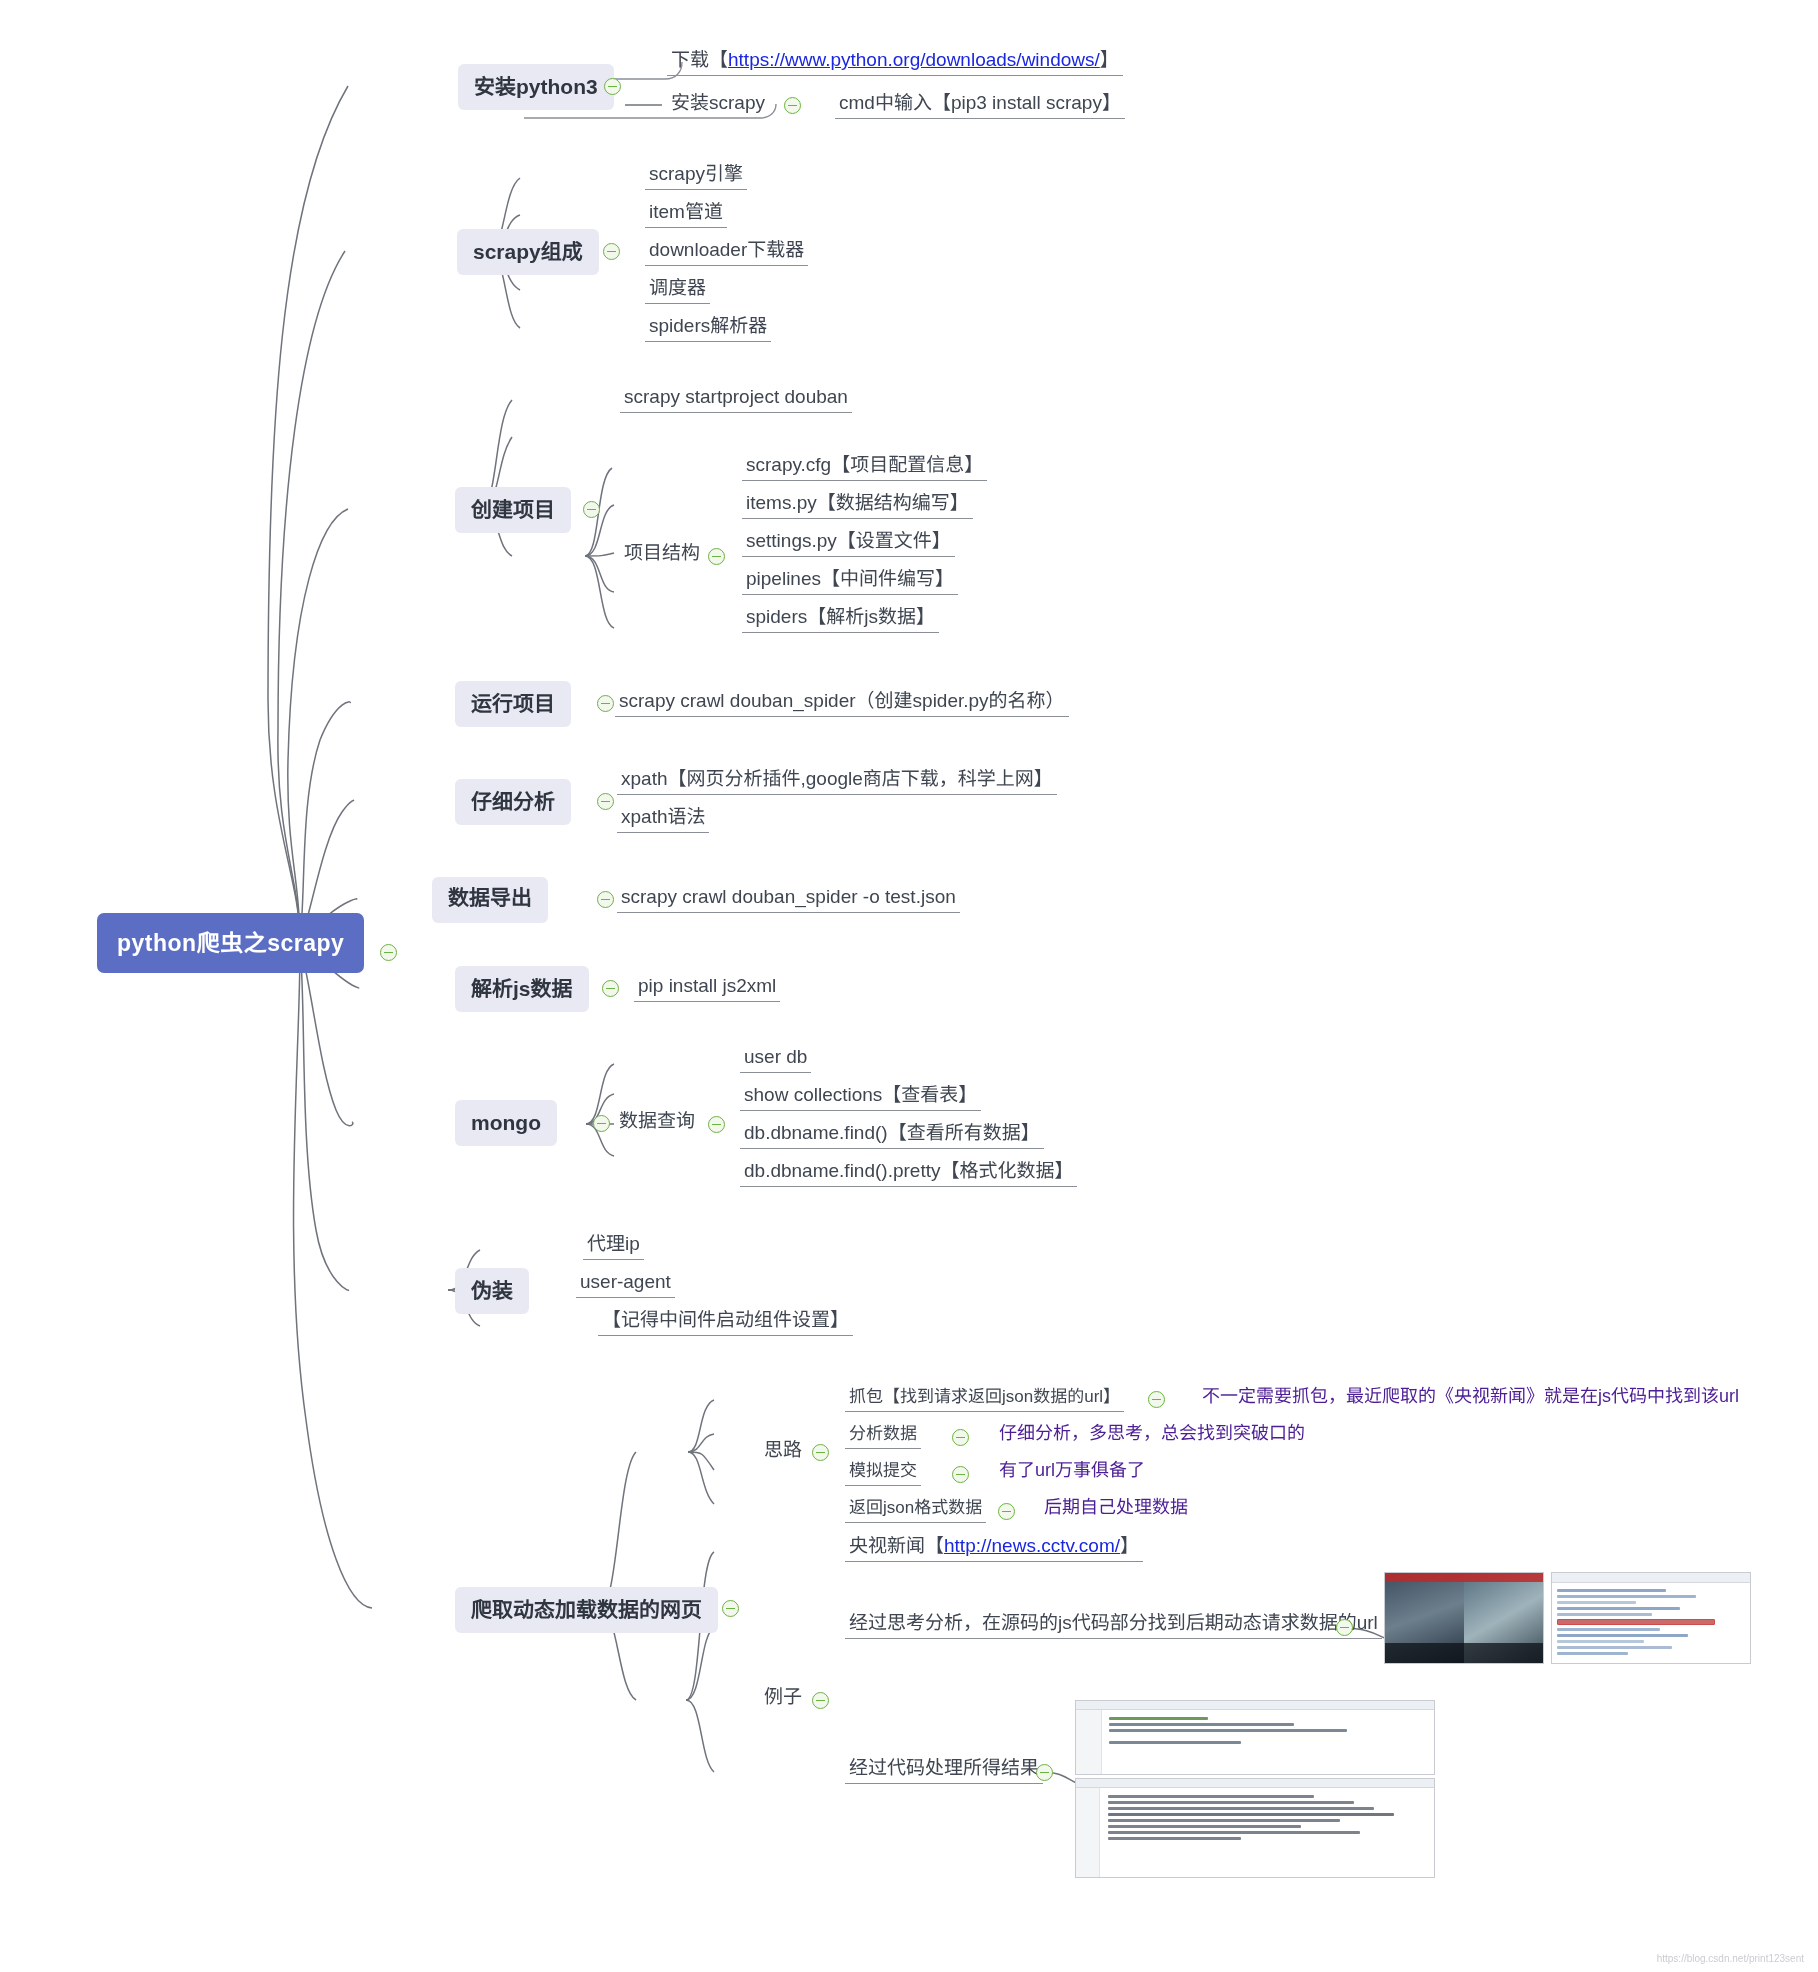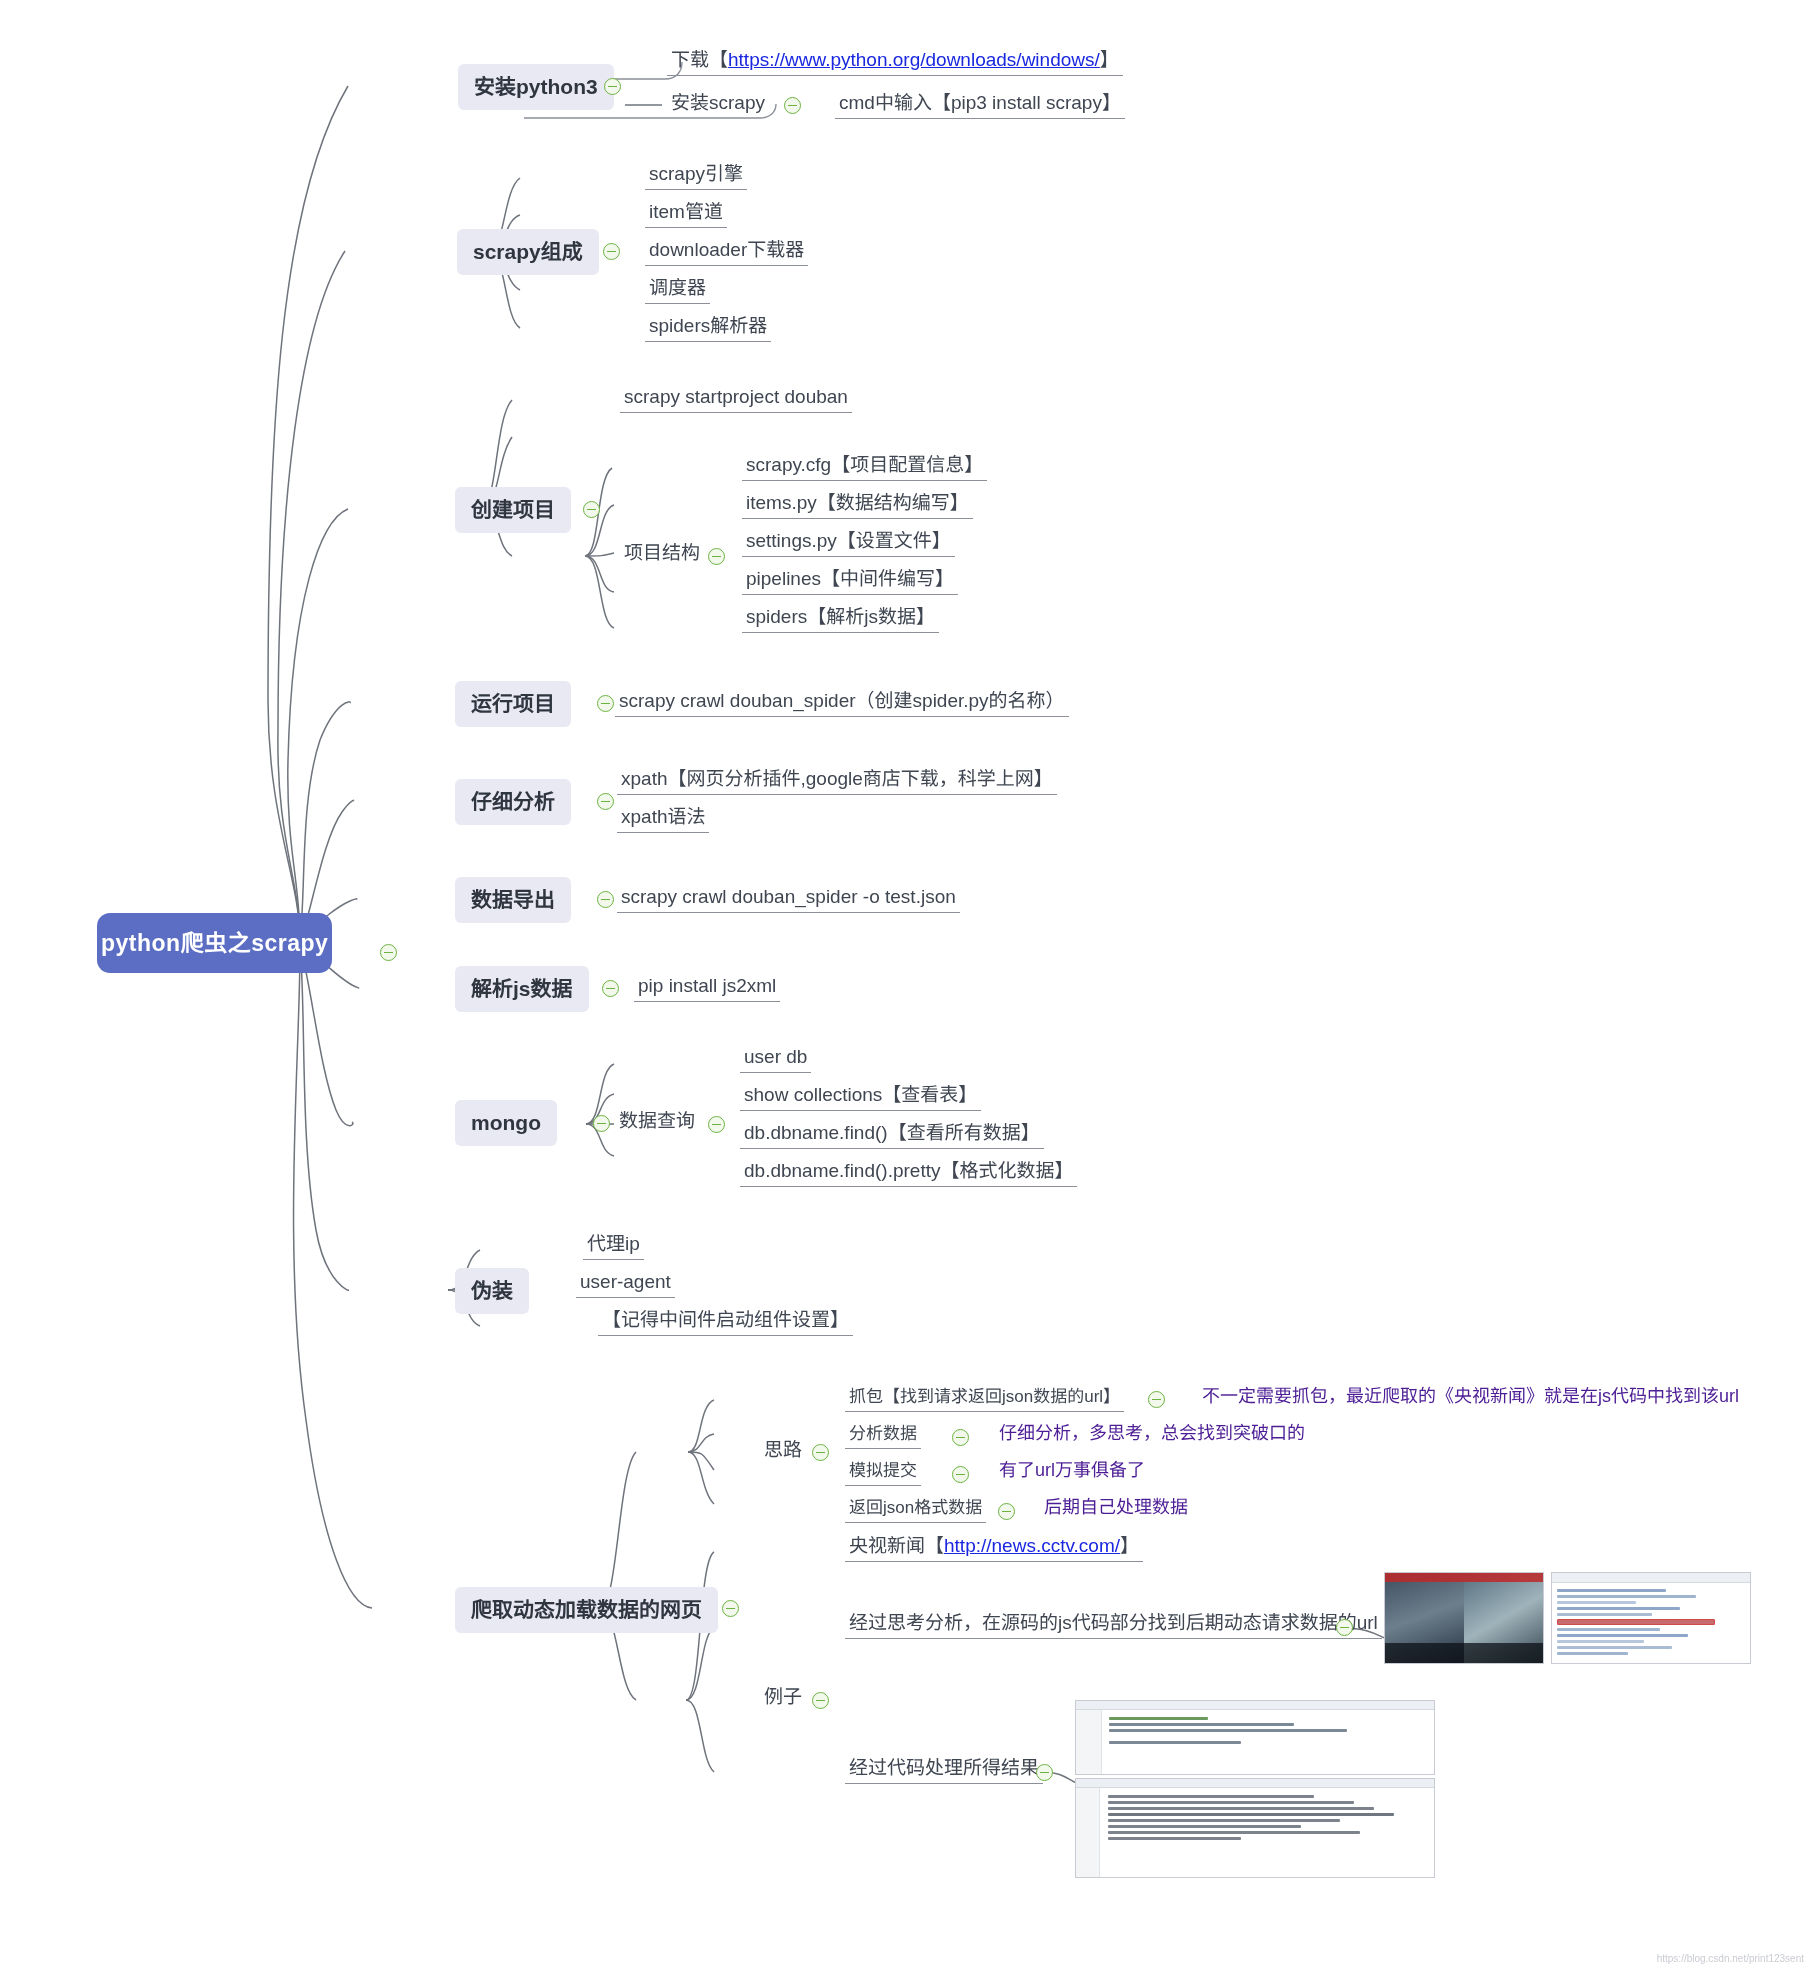--- a/index.html
+++ b/index.html
@@ -26,22 +26,22 @@
     white-space: nowrap;
     color: #3b4351;
     line-height: 1.15;
   }
   
   .root {
     background: #5b6ec4;
     color: #ffffff;
     font-size: 23px;
     font-weight: 700;
-    border-radius: 13px;
-    padding: 17px 4px;
+    border-radius: 7px;
+    padding: 17px 20px;
     letter-spacing: .5px;
   }
   
   .topic {
     background: #e9e9f4;
     border-radius: 6px;
     padding: 11px 16px;
     font-size: 21px;
     font-weight: 700;
     color: #2f3640;
@@ -233,21 +233,21 @@
     </div>
   <div class="node leaf" style="left:615px; top:688px;">scrapy crawl douban_spider（创建spider.py的名称）</div>
 
   <div class="node topic" style="left:455px; top:779px;">仔细分析</div>
   <div class="toggle" style="left:597px; top:793px;">
       <i></i>
     </div>
   <div class="node leaf" style="left:617px; top:766px;">xpath【网页分析插件,google商店下载，科学上网】</div>
   <div class="node leaf" style="left:617px; top:804px;">xpath语法</div>
 
-  <div class="node topic" style="left:455px; top:877px;">数据导出</div>
+  <div class="node topic" style="left:432px; top:877px;font-family:Liberation Mono, monospace;">数据导出</div>
   <div class="toggle" style="left:597px; top:891px;">
       <i></i>
     </div>
   <div class="node leaf" style="left:617px; top:884px;">scrapy crawl douban_spider -o test.json</div>
 
   <div class="node topic" style="left:455px; top:966px;">解析js数据</div>
   <div class="toggle" style="left:602px; top:980px;">
       <i></i>
     </div>
   <div class="node leaf" style="left:634px; top:973px;">pip install js2xml</div>

